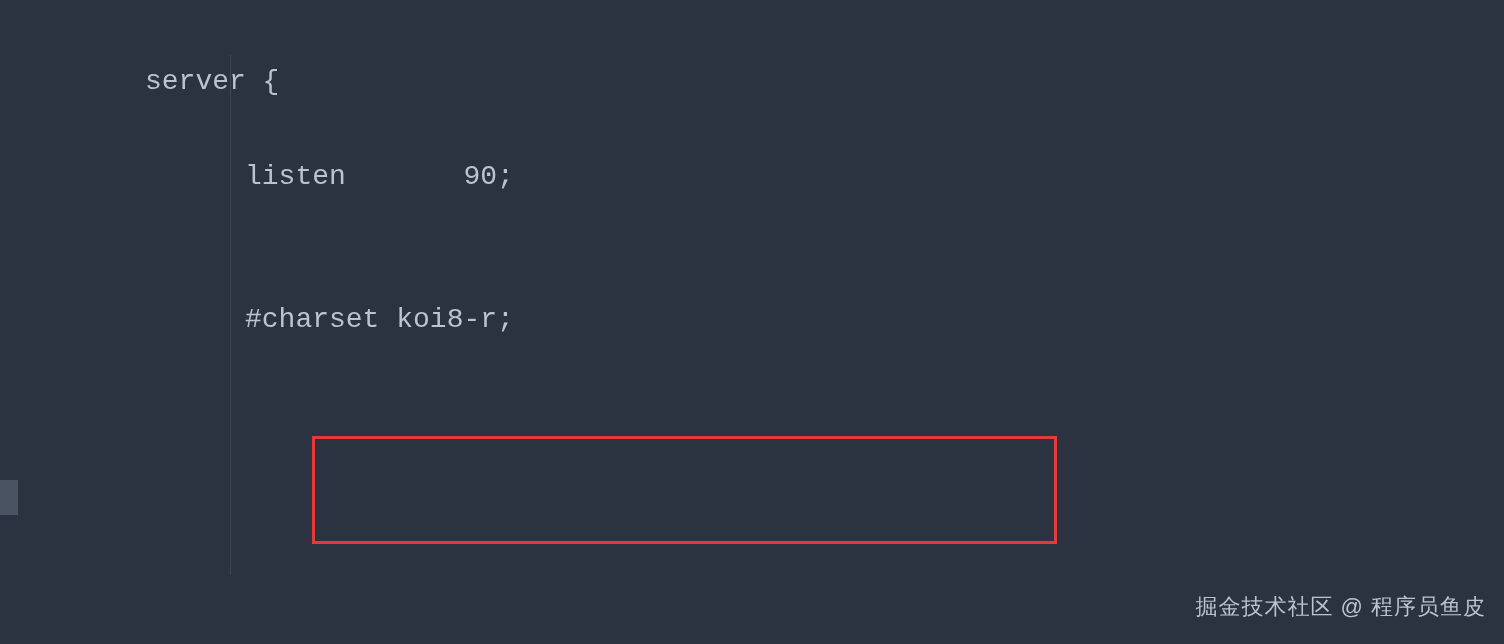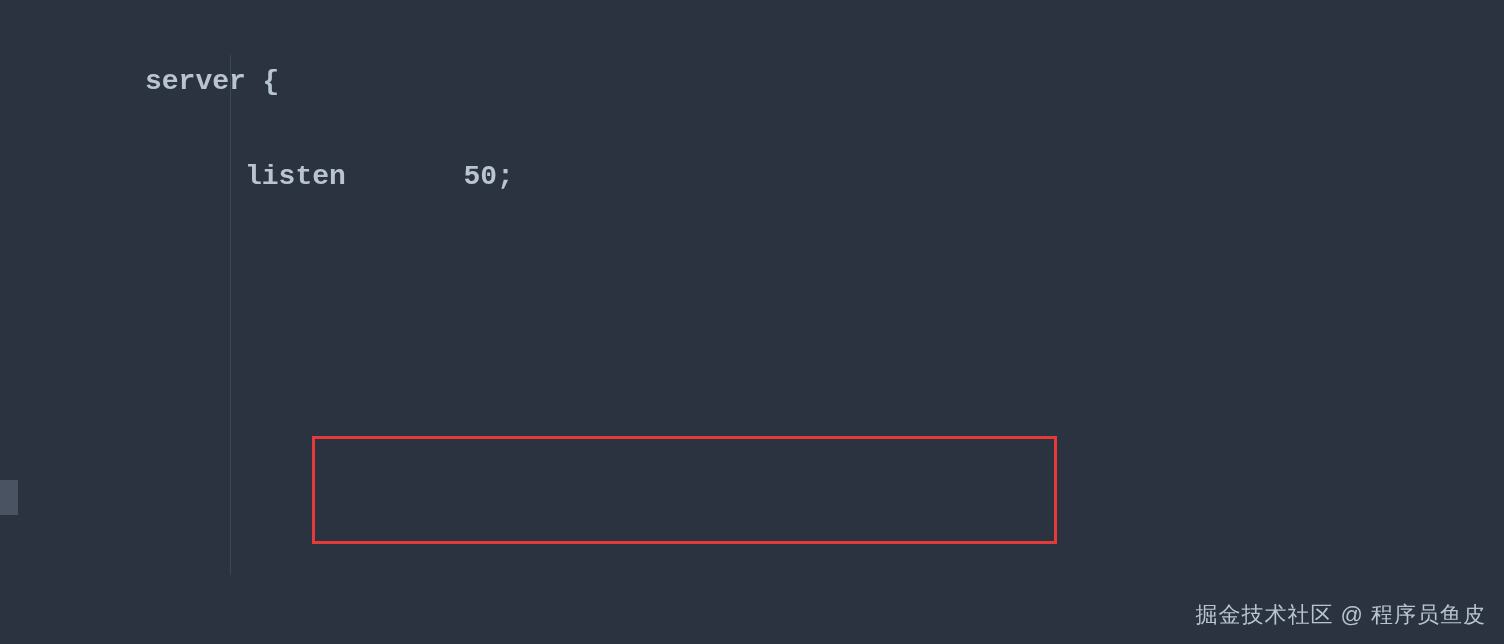--- a/index.html
+++ b/index.html
@@ -20,34 +20,33 @@
     .code-container {
       padding: 10px 0 0 0;
       line-height: 1.7;
       white-space: pre;
       position: relative;
     }
     .code-line {
       display: block;
       padding-left: 145px;
       position: relative;
-      font-weight: bold;
     }
     .indent-1 {
       padding-left: 245px;
     }
     .highlight-box {
       position: absolute;
       border: 3px solid #e63939;
       pointer-events: none;
       z-index: 5;
     }
     .watermark {
       position: absolute;
-      bottom: 14px;
+      bottom: 22px;
       right: 18px;
       color: #b8c4d0;
       font-size: 22px;
       font-family: sans-serif;
       letter-spacing: 1px;
     }
     .left-marker {
       position: absolute;
       left: 0;
       top: 480px;
@@ -65,22 +64,23 @@
     }
   </style>
 </head>
 <body>
 
 <div class="left-marker"></div>
 <div class="indent-guide"></div>
 
 <div class="code-container">
 <span class="code-line">server {</span>
-<span class="code-line indent-1">listen       50;</span>
+<span class="code-line indent-1">listen       90;</span>
 <span class="code-line indent-1"></span>
+<span class="code-line indent-1">#charset koi8-r;</span>
 <span class="code-line indent-1"></span>
 <span class="code-line indent-1"></span>
 
 
 
 
 </div>
 
 <div class="highlight-box" id="highlight" style="top: 436px; left: 312px; width: 745px; height: 108px;"></div>
 

